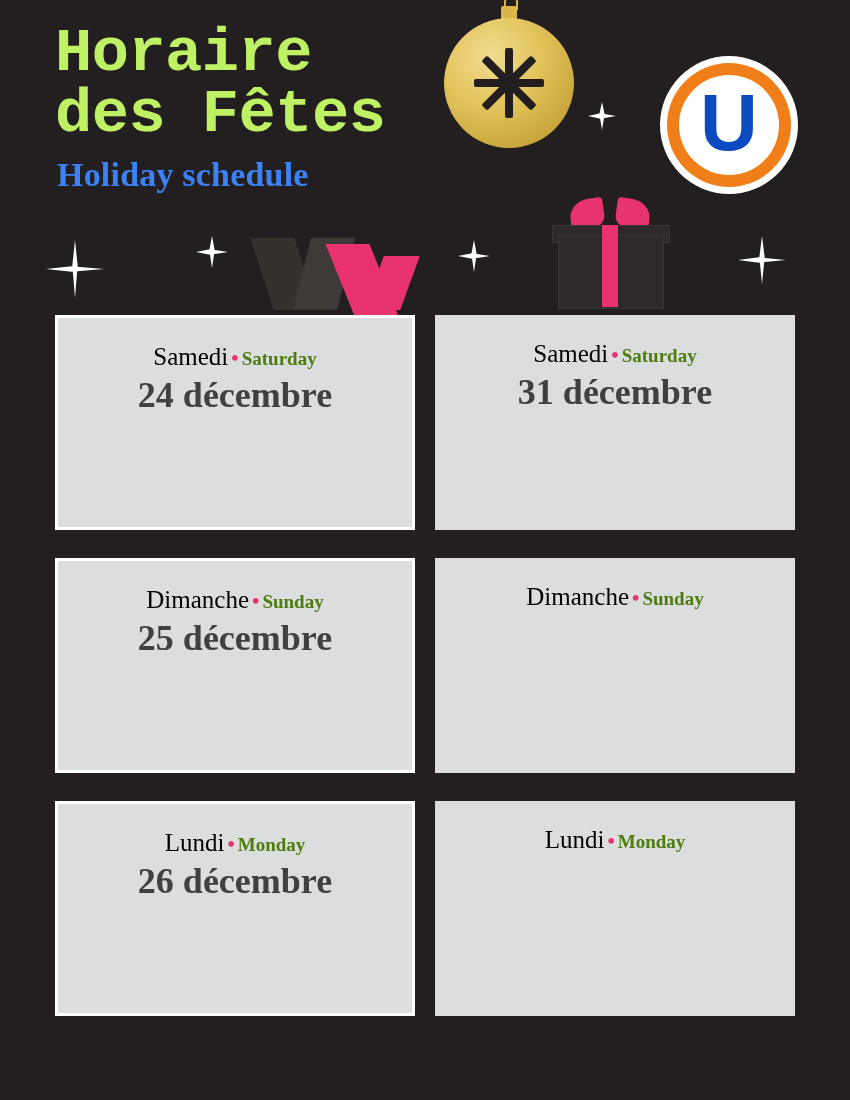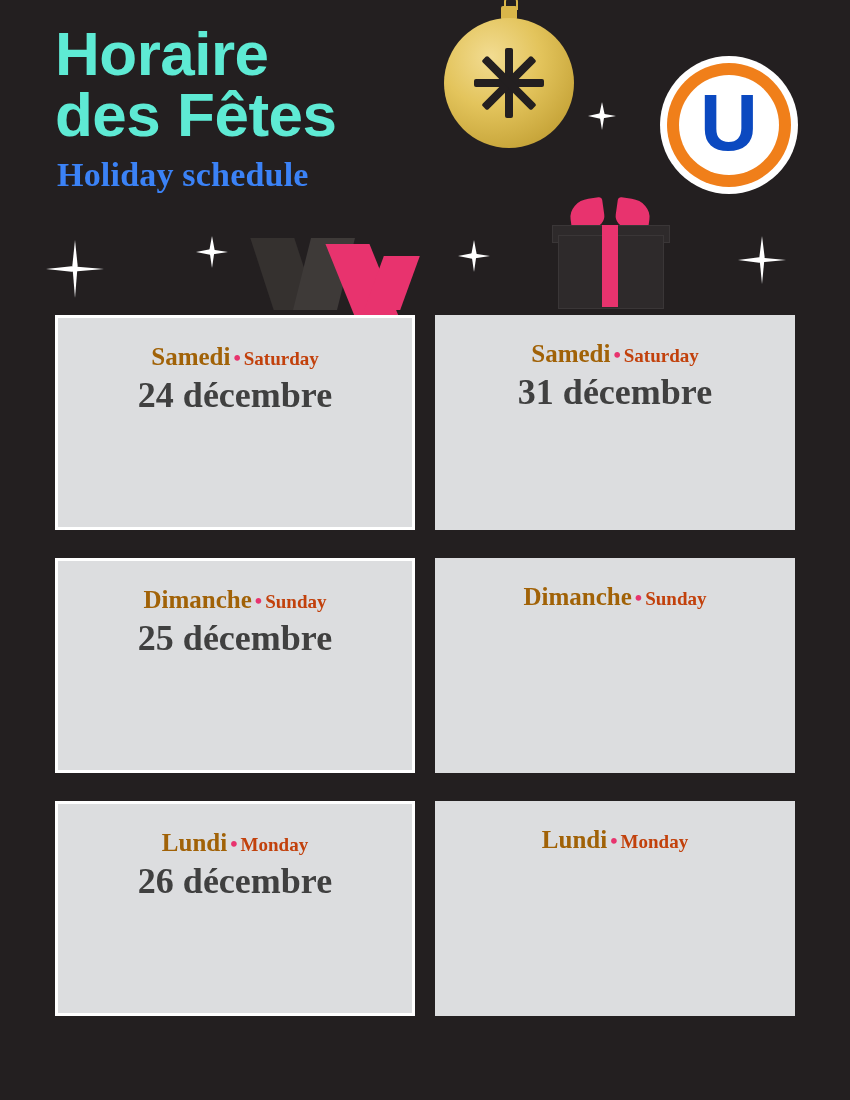--- a/index.html
+++ b/index.html
@@ -33,22 +33,22 @@
   }
 
   .title-block {
     position: absolute;
     left: 55px;
     top: 24px;
     width: 420px;
   }
 
   .title-fr {
-    color: #5eead4;
-    font-family: Liberation Sans, sans-serif;
+    color: #bef264;
+    font-family: Liberation Mono, monospace;
     font-weight: bold;
     font-size: 62px;
     line-height: 0.98;
     letter-spacing: -0.5px;
     margin: 0;
     white-space: pre-line;
   }
 
   .title-en {
     color: #3b82f6;
@@ -279,34 +279,34 @@
   }
   .card.framed {
     border: 3px solid #ffffff;
   }
   .card-day {
     margin: 0;
     line-height: 1;
     white-space: nowrap;
   }
   .day-fr {
-    color: #a16207;
+    color: #000000;
     font-family: "Liberation Serif", serif;
-    font-weight: bold;
+    font-weight: normal;
     font-size: 25px;
     margin-top: 12px;
   }
   .day-sep {
     color: #e8336e;
     font-size: 21px;
     font-weight: bold;
     padding: 0 3px;
   }
   .day-en {
-    color: #c2410c;
+    color: #4d7c0f;
     font-family: "Liberation Serif", serif;
     font-weight: bold;
     font-size: 19px;
   }
   .card-date {
     margin: 8px 0 0 0;
     color: #404040;
     font-family: "Liberation Serif", serif;
     font-weight: bold;
     font-size: 36px;

